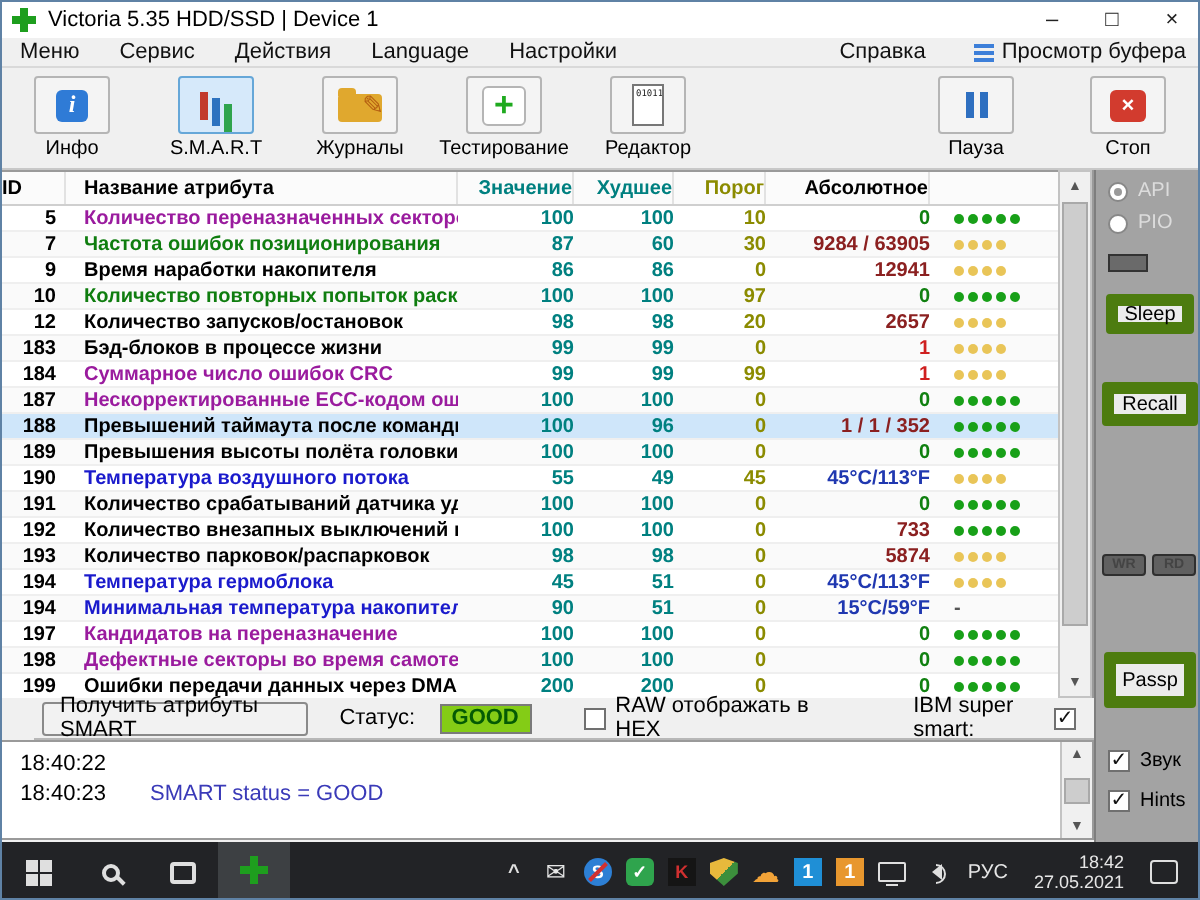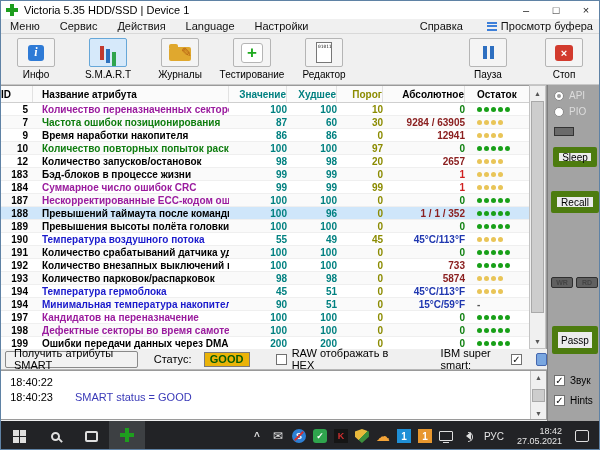--- a/index.html
+++ b/index.html
@@ -81,21 +81,21 @@
   .dot-green { background:#18a018; } .dot-yellow { background:#e9c558; }
 
   
   .vscroll { position:absolute; top:84px; left:528px; width:17px; height:264px; background:#f0f0f0;
              border:1px solid #c3c3c3; }
   .sb-arrow { position:absolute; left:0; width:15px; height:14px; display:flex; align-items:center; justify-content:center;
               font-size:7px; color:#555; background:#f0f0f0; }
   .sb-thumb { position:absolute; left:1px; width:13px; background:#cdcdcd; border:1px solid #a9a9a9; }
 
   
-  .controls-bar { position:absolute; top:348px; left:0; width:546px; height:21px; background:#f0f0f0;
+  .controls-bar { position:absolute; top:348px; left:16px; width:546px; height:21px; background:#f0f0f0;
                   border-bottom:1px solid #b7b7b7; display:flex; align-items:center; font-size:11px; color:#000; }
   .get-smart { height:17px; margin-left:4px; padding:0 8px; background:#f2f2f2; border:1px solid #8a8a8a;
                border-radius:2px; font-size:11px; display:flex; align-items:center; }
   .status-lbl { margin-left:16px; }
   .good-badge { margin-left:6px; width:56px; height:15px; border:1px solid #7a7a7a; color:#045a04;
                 font-weight:bold; font-size:11px; display:flex; align-items:center; justify-content:center; }
   .chk { width:11px; height:11px; background:#fff; border:1px solid #707070; font-size:10px; line-height:9px;
          text-align:center; color:#111; flex:0 0 auto; }
   .raw-wrap { display:flex; align-items:center; gap:5px; margin-left:26px; }
   .ibm-wrap { display:flex; align-items:center; gap:5px; margin-left:52px; }
@@ -250,21 +250,20 @@
   </div>
 
   <div class="main" data-name="smart-table">
     <div class="thead" data-name="table-header">
       <span class="c-id" data-name="header-id">ID</span>
       <span class="c-name" data-name="header-name">Название атрибута</span>
       <span class="c-val" style="justify-content:flex-end" data-name="header-value">Значение</span>
       <span class="c-wst" style="justify-content:flex-end" data-name="header-worst">Худшее</span>
       <span class="c-thr" style="justify-content:flex-end" data-name="header-threshold">Порог</span>
       <span class="c-abs" style="justify-content:flex-end" data-name="header-absolute">Абсолютное</span>
-      <span class="c-rem" data-name="header-remain" style="border-right:none;color:#000">Остаток</span>
     </div>
     <div class="tbody" id="tbody">
         <div class="t-row" data-name="table-row">
           <span class="c-id">5</span>
           <span class="c-name nc-purple" data-name="attribute-name">Количество переназначенных секторов</span>
           <span class="c-val">100</span>
           <span class="c-wst">100</span>
           <span class="c-thr">10</span>
           <span class="c-abs ac-green">0</span>
           <span class="c-rem" data-name="health-dots">
@@ -536,21 +535,21 @@
 
   <div class="vscroll" data-name="table-scrollbar">
     <span class="sb-arrow" style="top:0" data-name="scroll-up-icon">▲</span>
     <span class="sb-thumb" style="top:15px;height:212px" data-name="scrollbar-thumb"></span>
     <span class="sb-arrow" style="bottom:0" data-name="scroll-down-icon">▼</span>
   </div>
 
   <div class="controls-bar" data-name="smart-controls-bar">
     <span class="get-smart" data-name="get-smart-button">Получить атрибуты SMART</span>
     <span class="status-lbl" data-name="status-label">Статус:</span>
-    <span class="good-badge" data-name="status-good-badge" style="background: #eab308; margin-left: 12px;">GOOD</span>
+    <span class="good-badge" data-name="status-good-badge" style="background: #84cc16; margin-left: 12px;">GOOD</span>
     <span class="raw-wrap">
       <span class="chk" id="raw-chk" data-name="raw-hex-checkbox"></span>
       <span data-name="raw-hex-label">RAW отображать в HEX</span>
     </span>
     <span class="ibm-wrap">
       <span data-name="ibm-smart-label">IBM super smart:</span>
       <span class="chk" id="ibm-chk" data-name="ibm-smart-checkbox">✓</span>
     </span>
     <span class="blue-sq" data-name="smart-extra-button"></span>
   </div>

